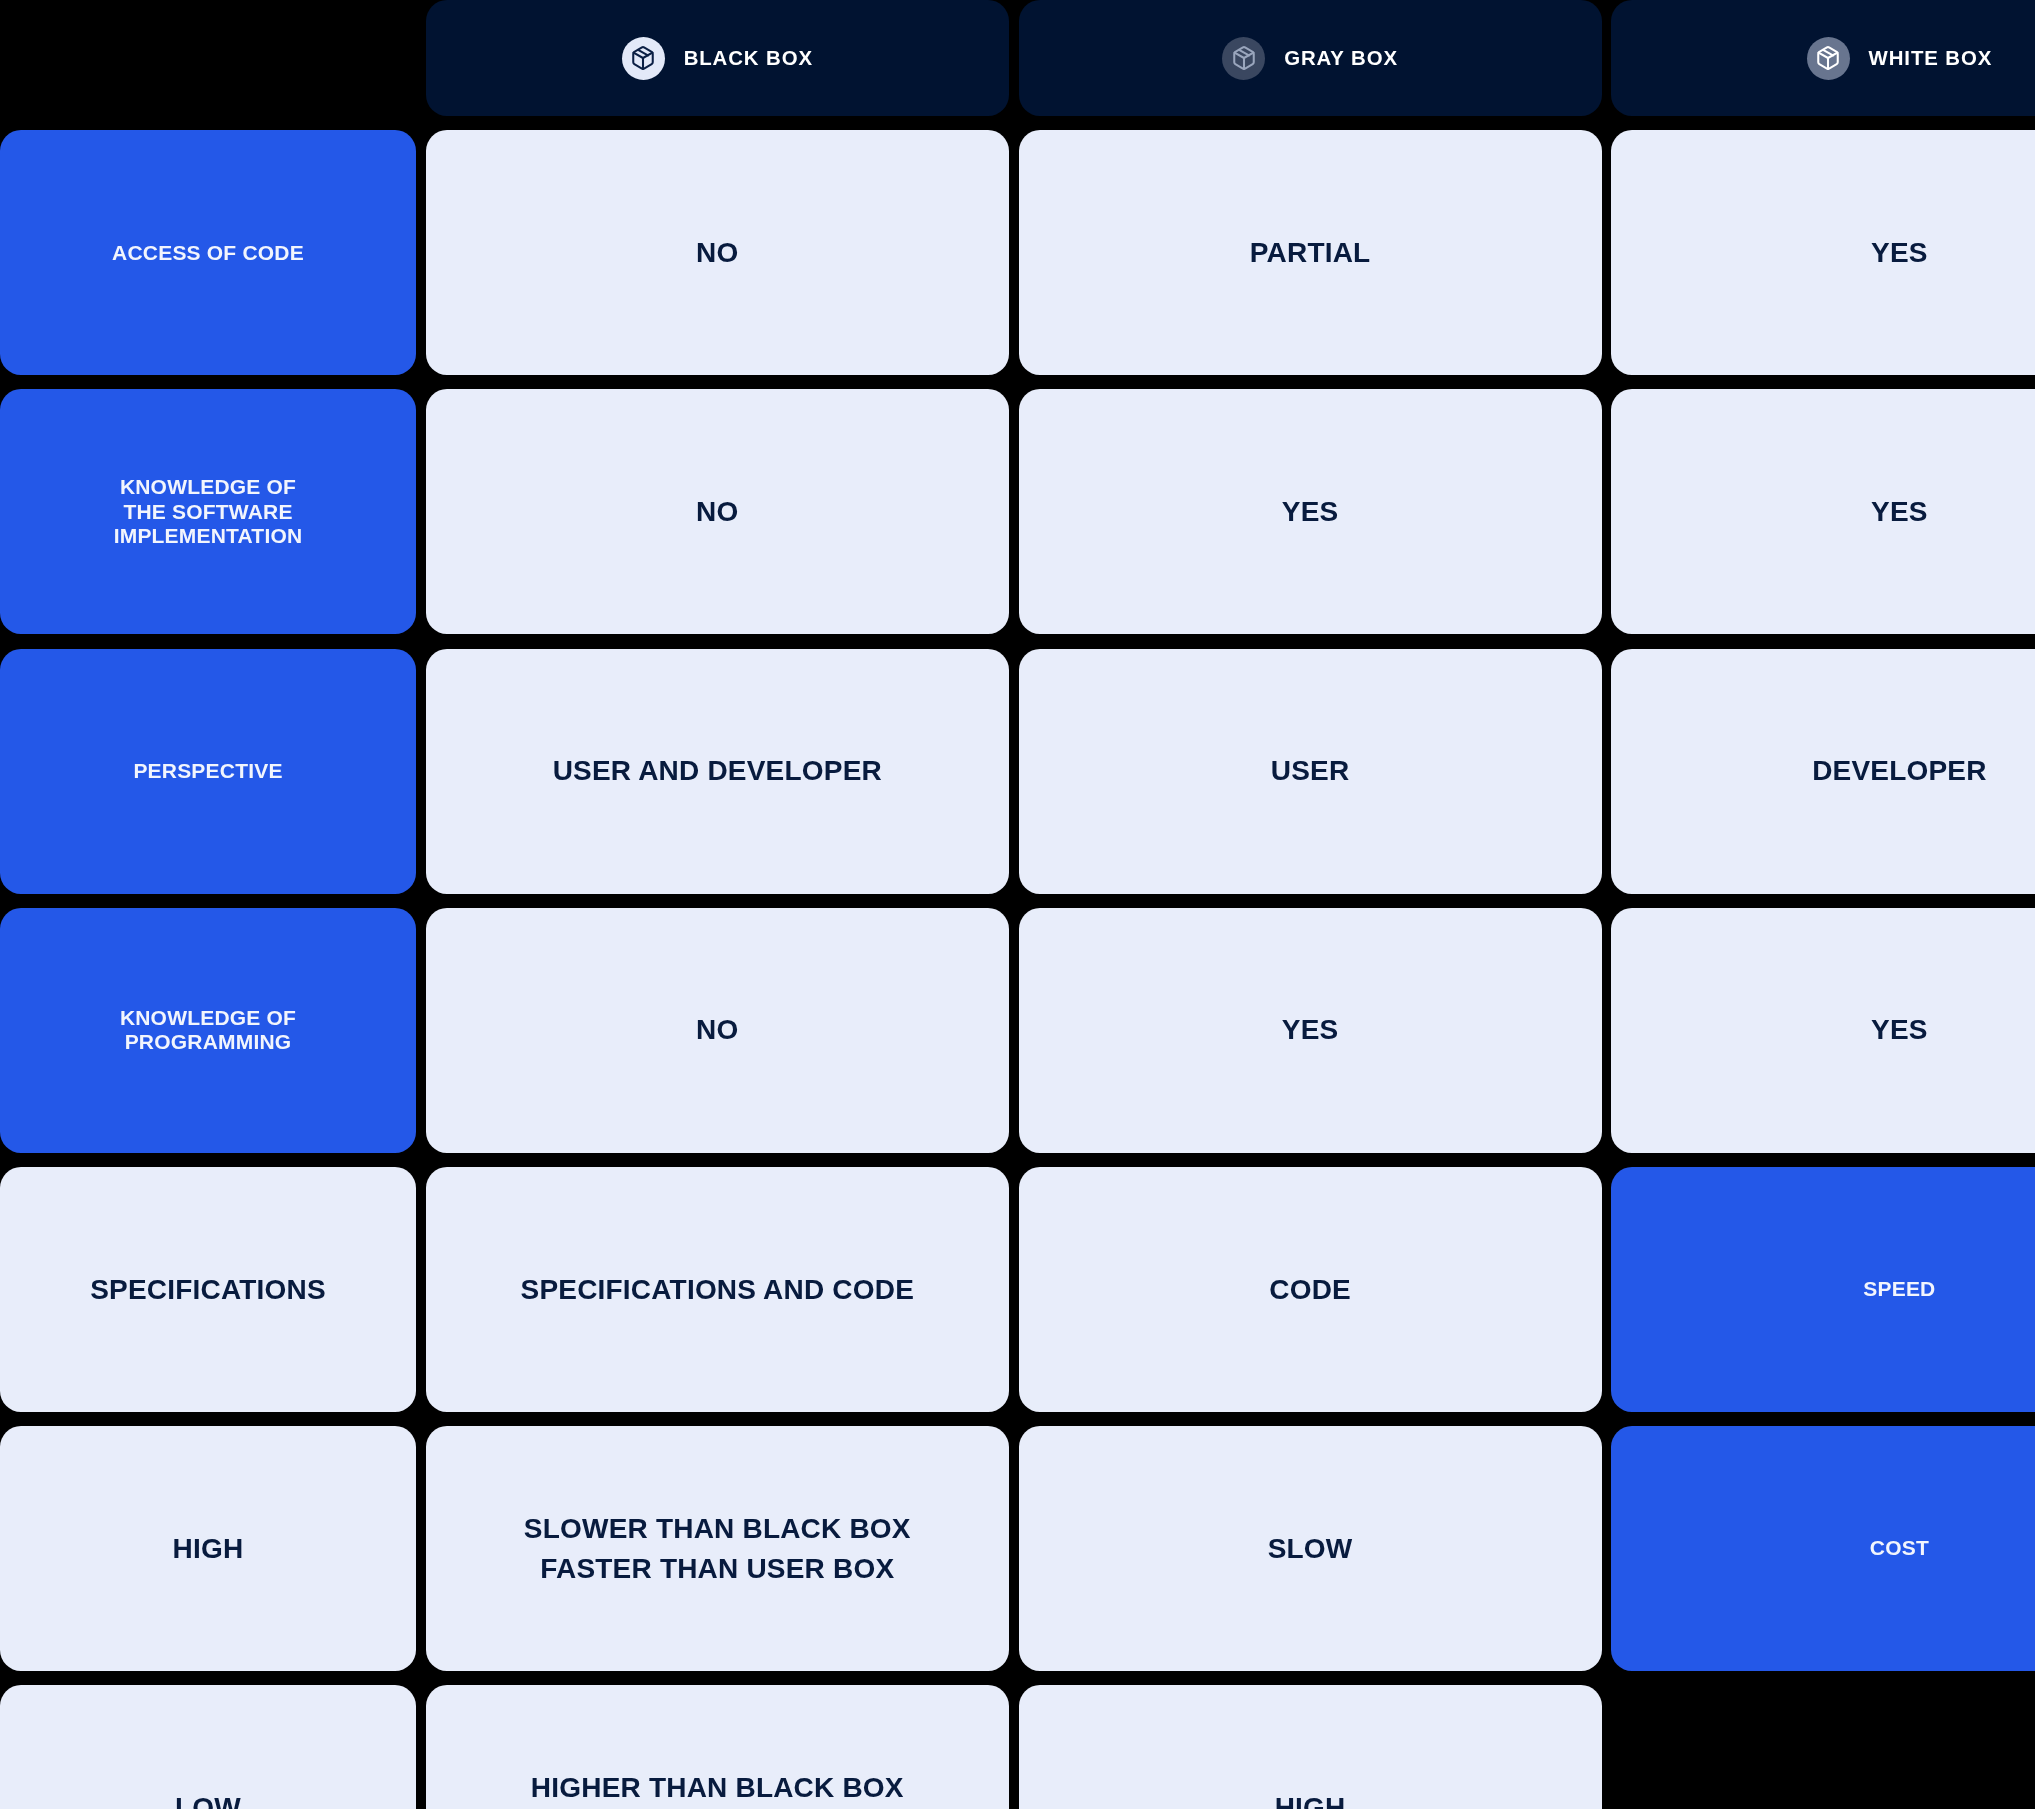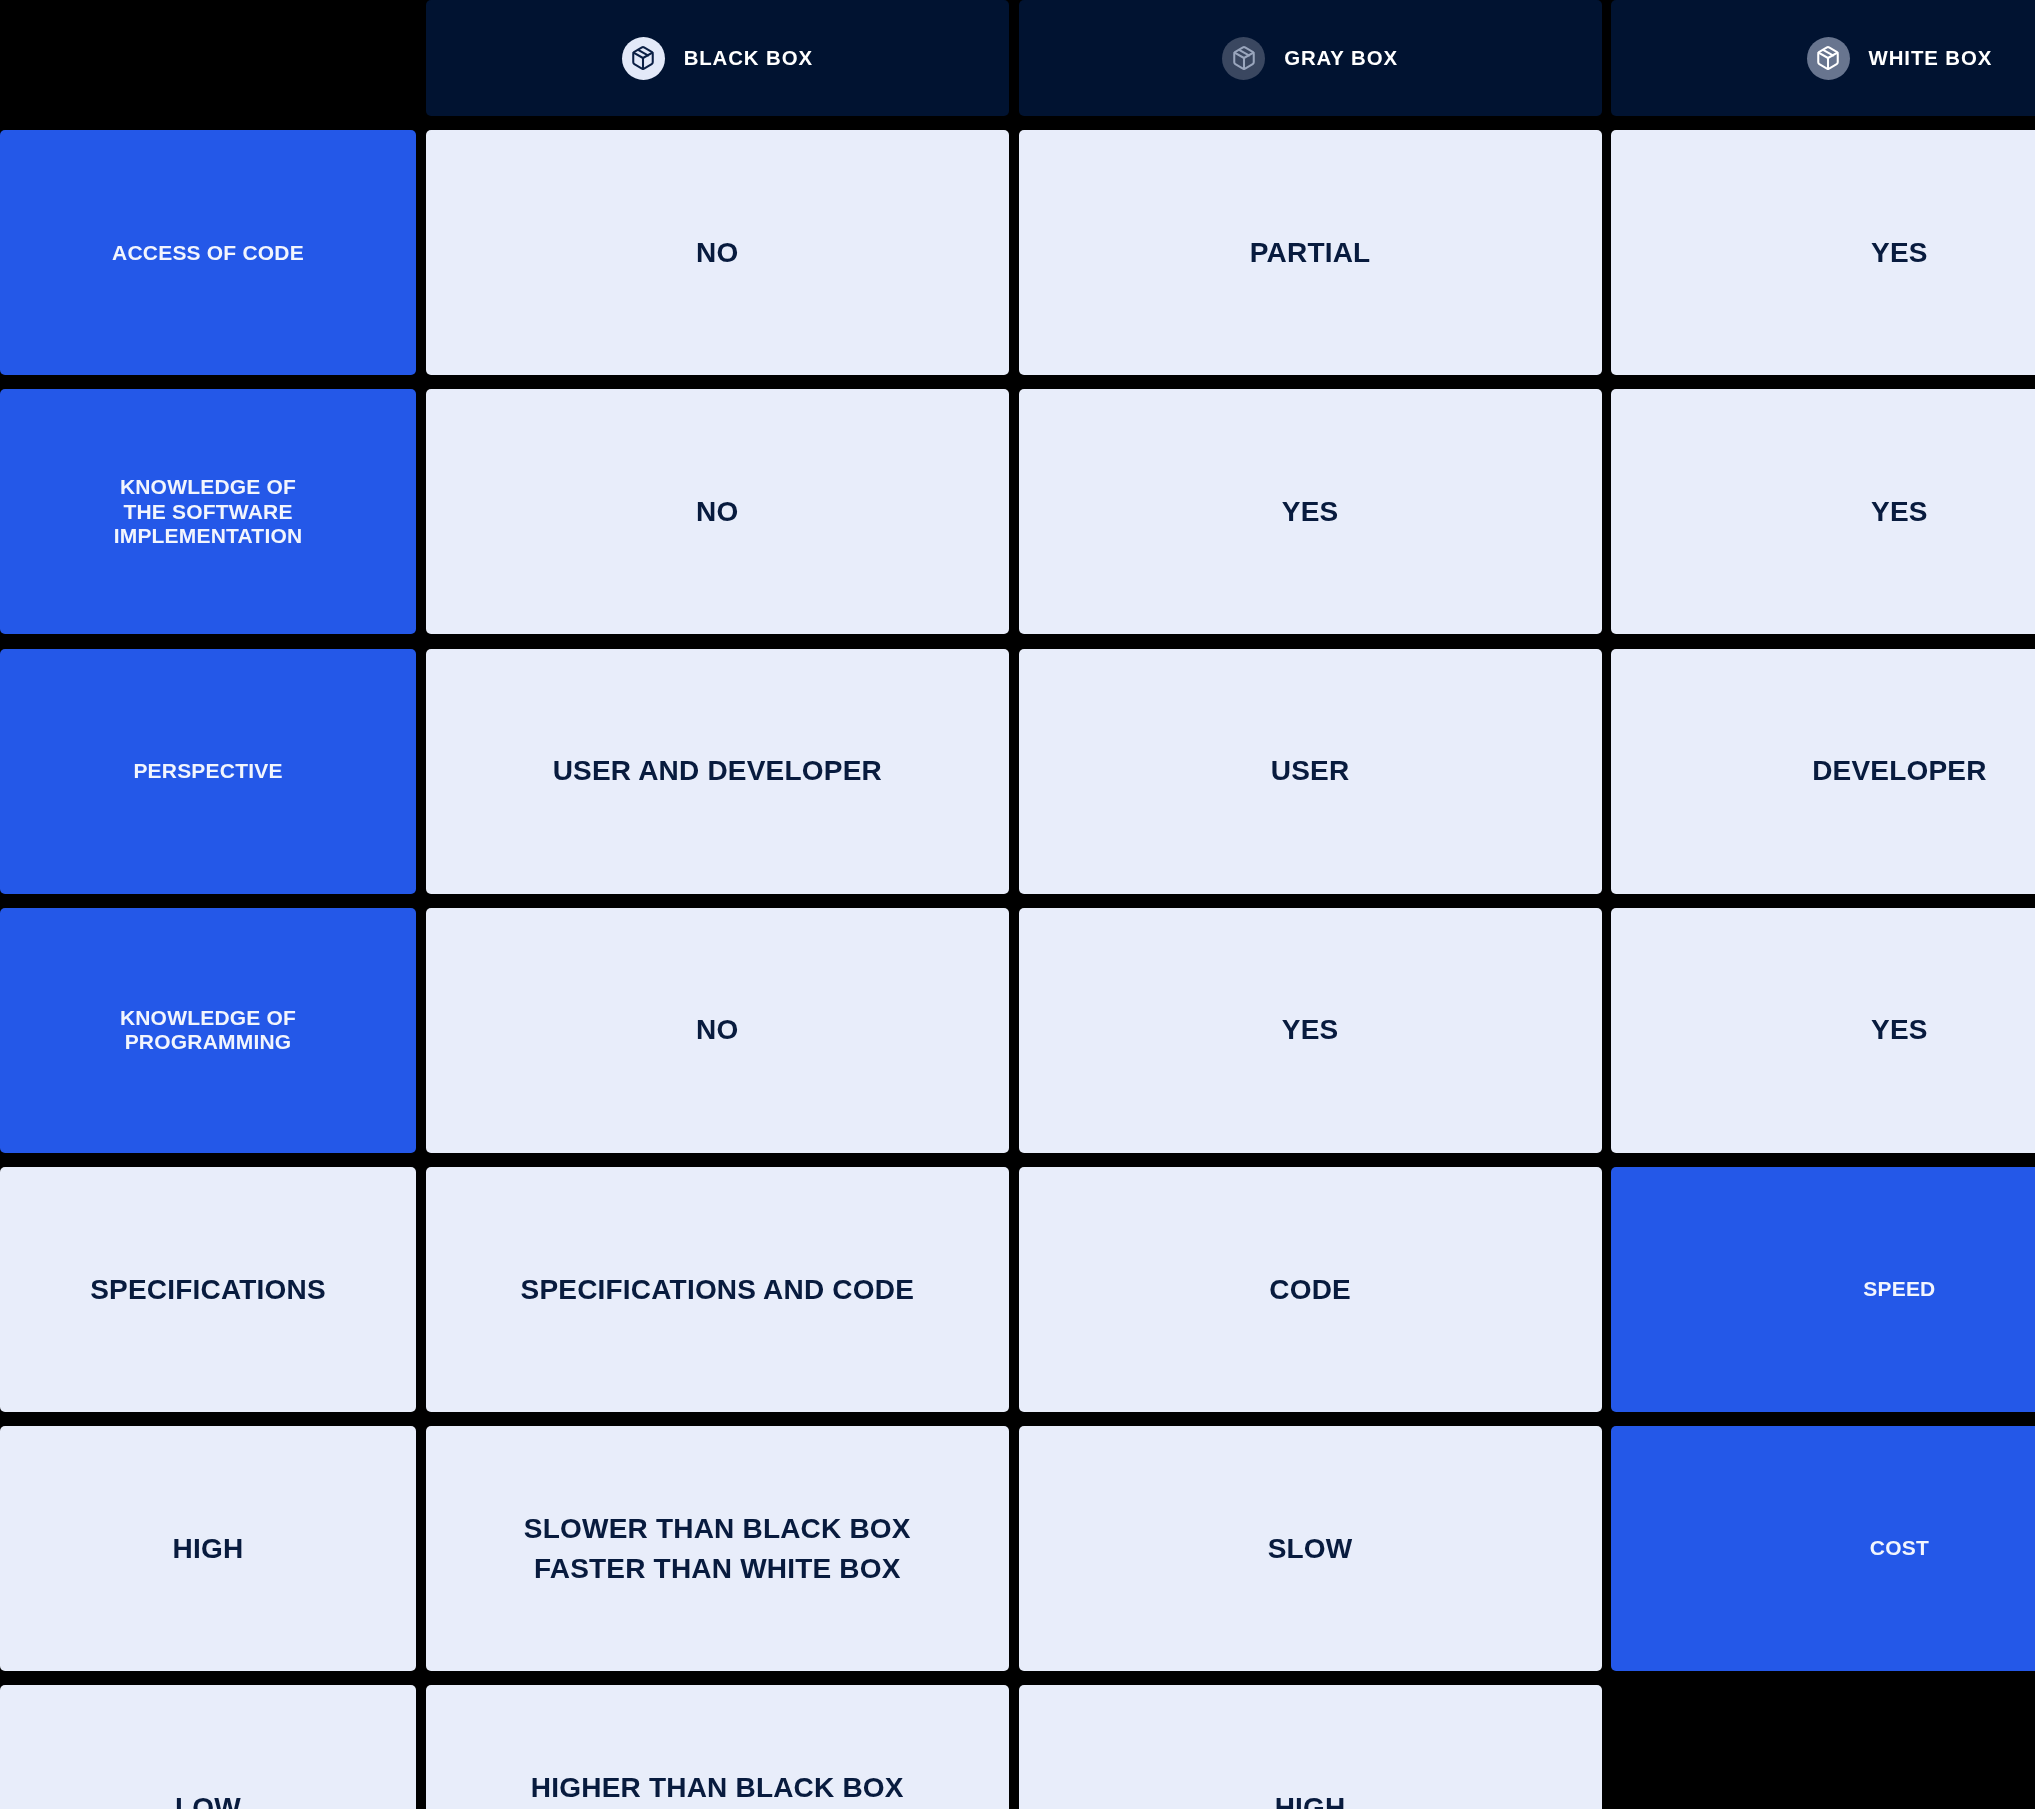--- a/index.html
+++ b/index.html
@@ -23,21 +23,21 @@
     width: 2168px;
     height: 1810px;
     box-sizing: border-box;
   }
 
   .cell {
     display: flex;
     align-items: center;
     justify-content: center;
     box-sizing: border-box;
-    border-radius: 5px;
+    border-radius: 21px;
     overflow: hidden;
   }
 
   
   .corner {
     background: #000000;
   }
 
   
   .header-card {
@@ -208,21 +208,21 @@
   </div>
 
   <div class="cell row-label">
     <span class="label-text">SPEED</span>
   </div>
   <div class="cell value-cell">
     <span class="value-text">HIGH</span>
   </div>
   <div class="cell value-cell">
     <span class="value-text">SLOWER THAN BLACK BOX
-FASTER THAN WHITE BOX</span>
+FASTER THAN USER BOX</span>
   </div>
   <div class="cell value-cell">
     <span class="value-text">SLOW</span>
   </div>
 
   <div class="cell row-label">
     <span class="label-text">COST</span>
   </div>
   <div class="cell value-cell">
     <span class="value-text">LOW</span>

